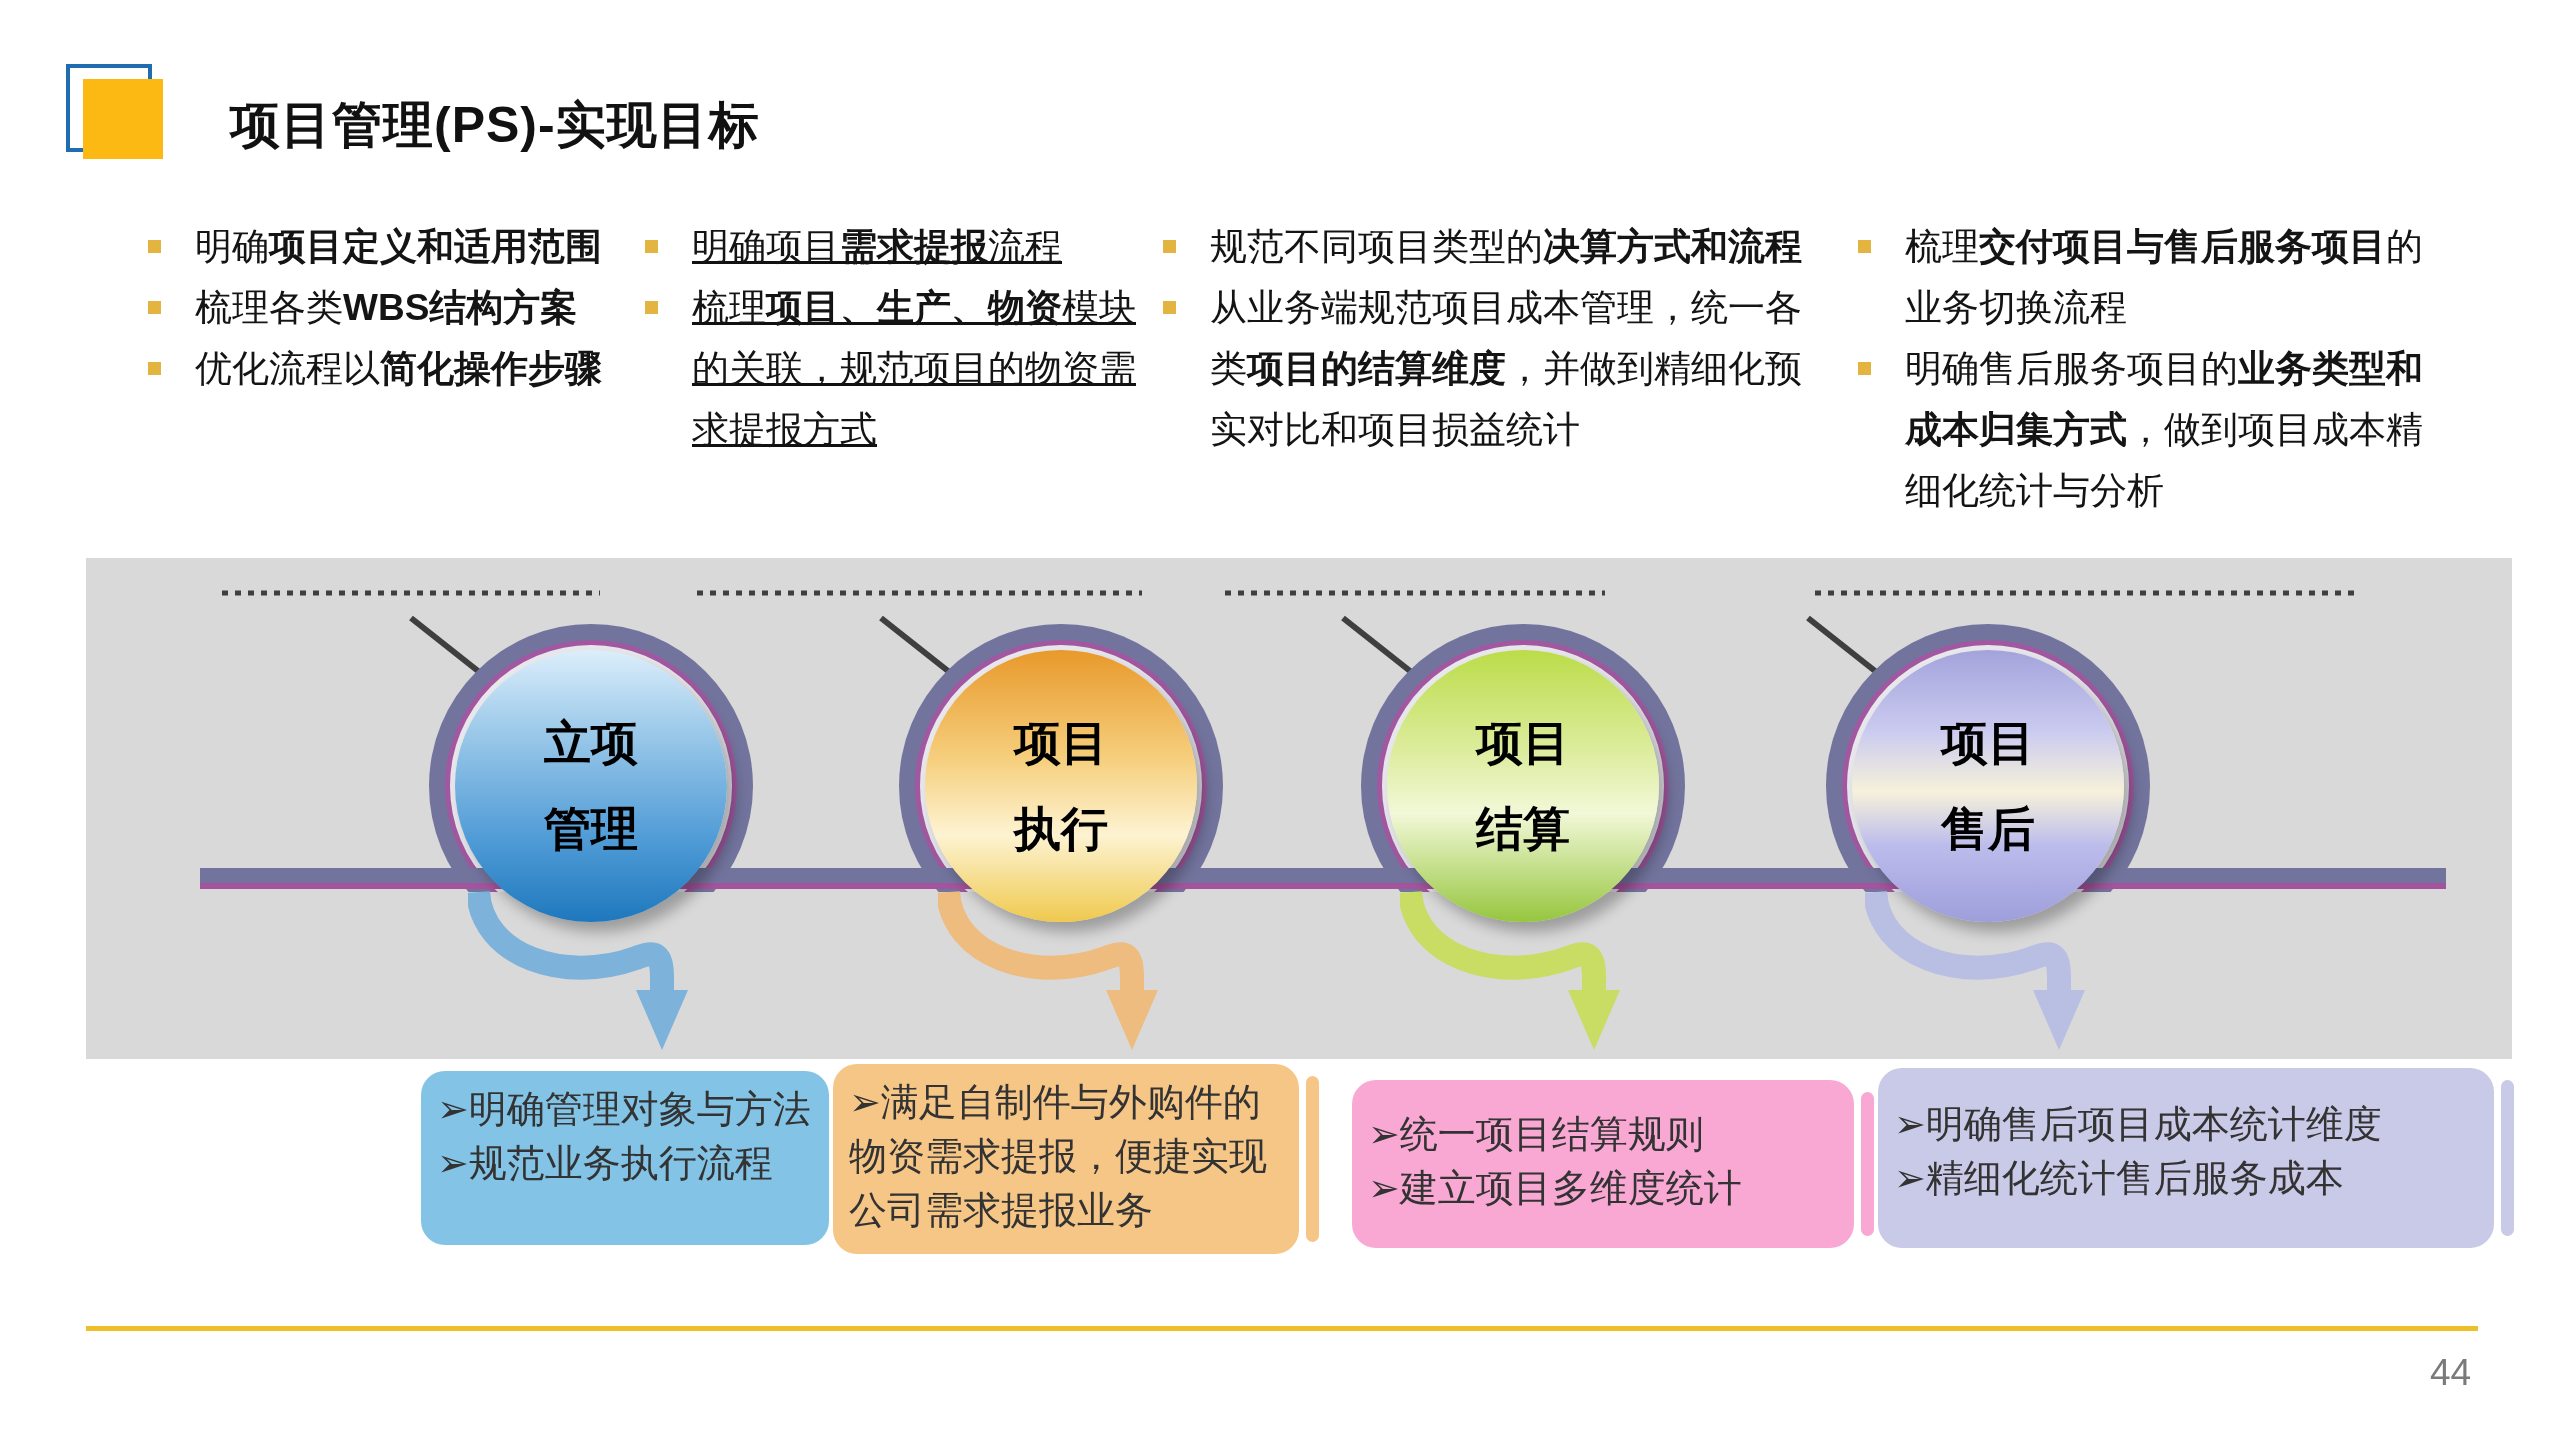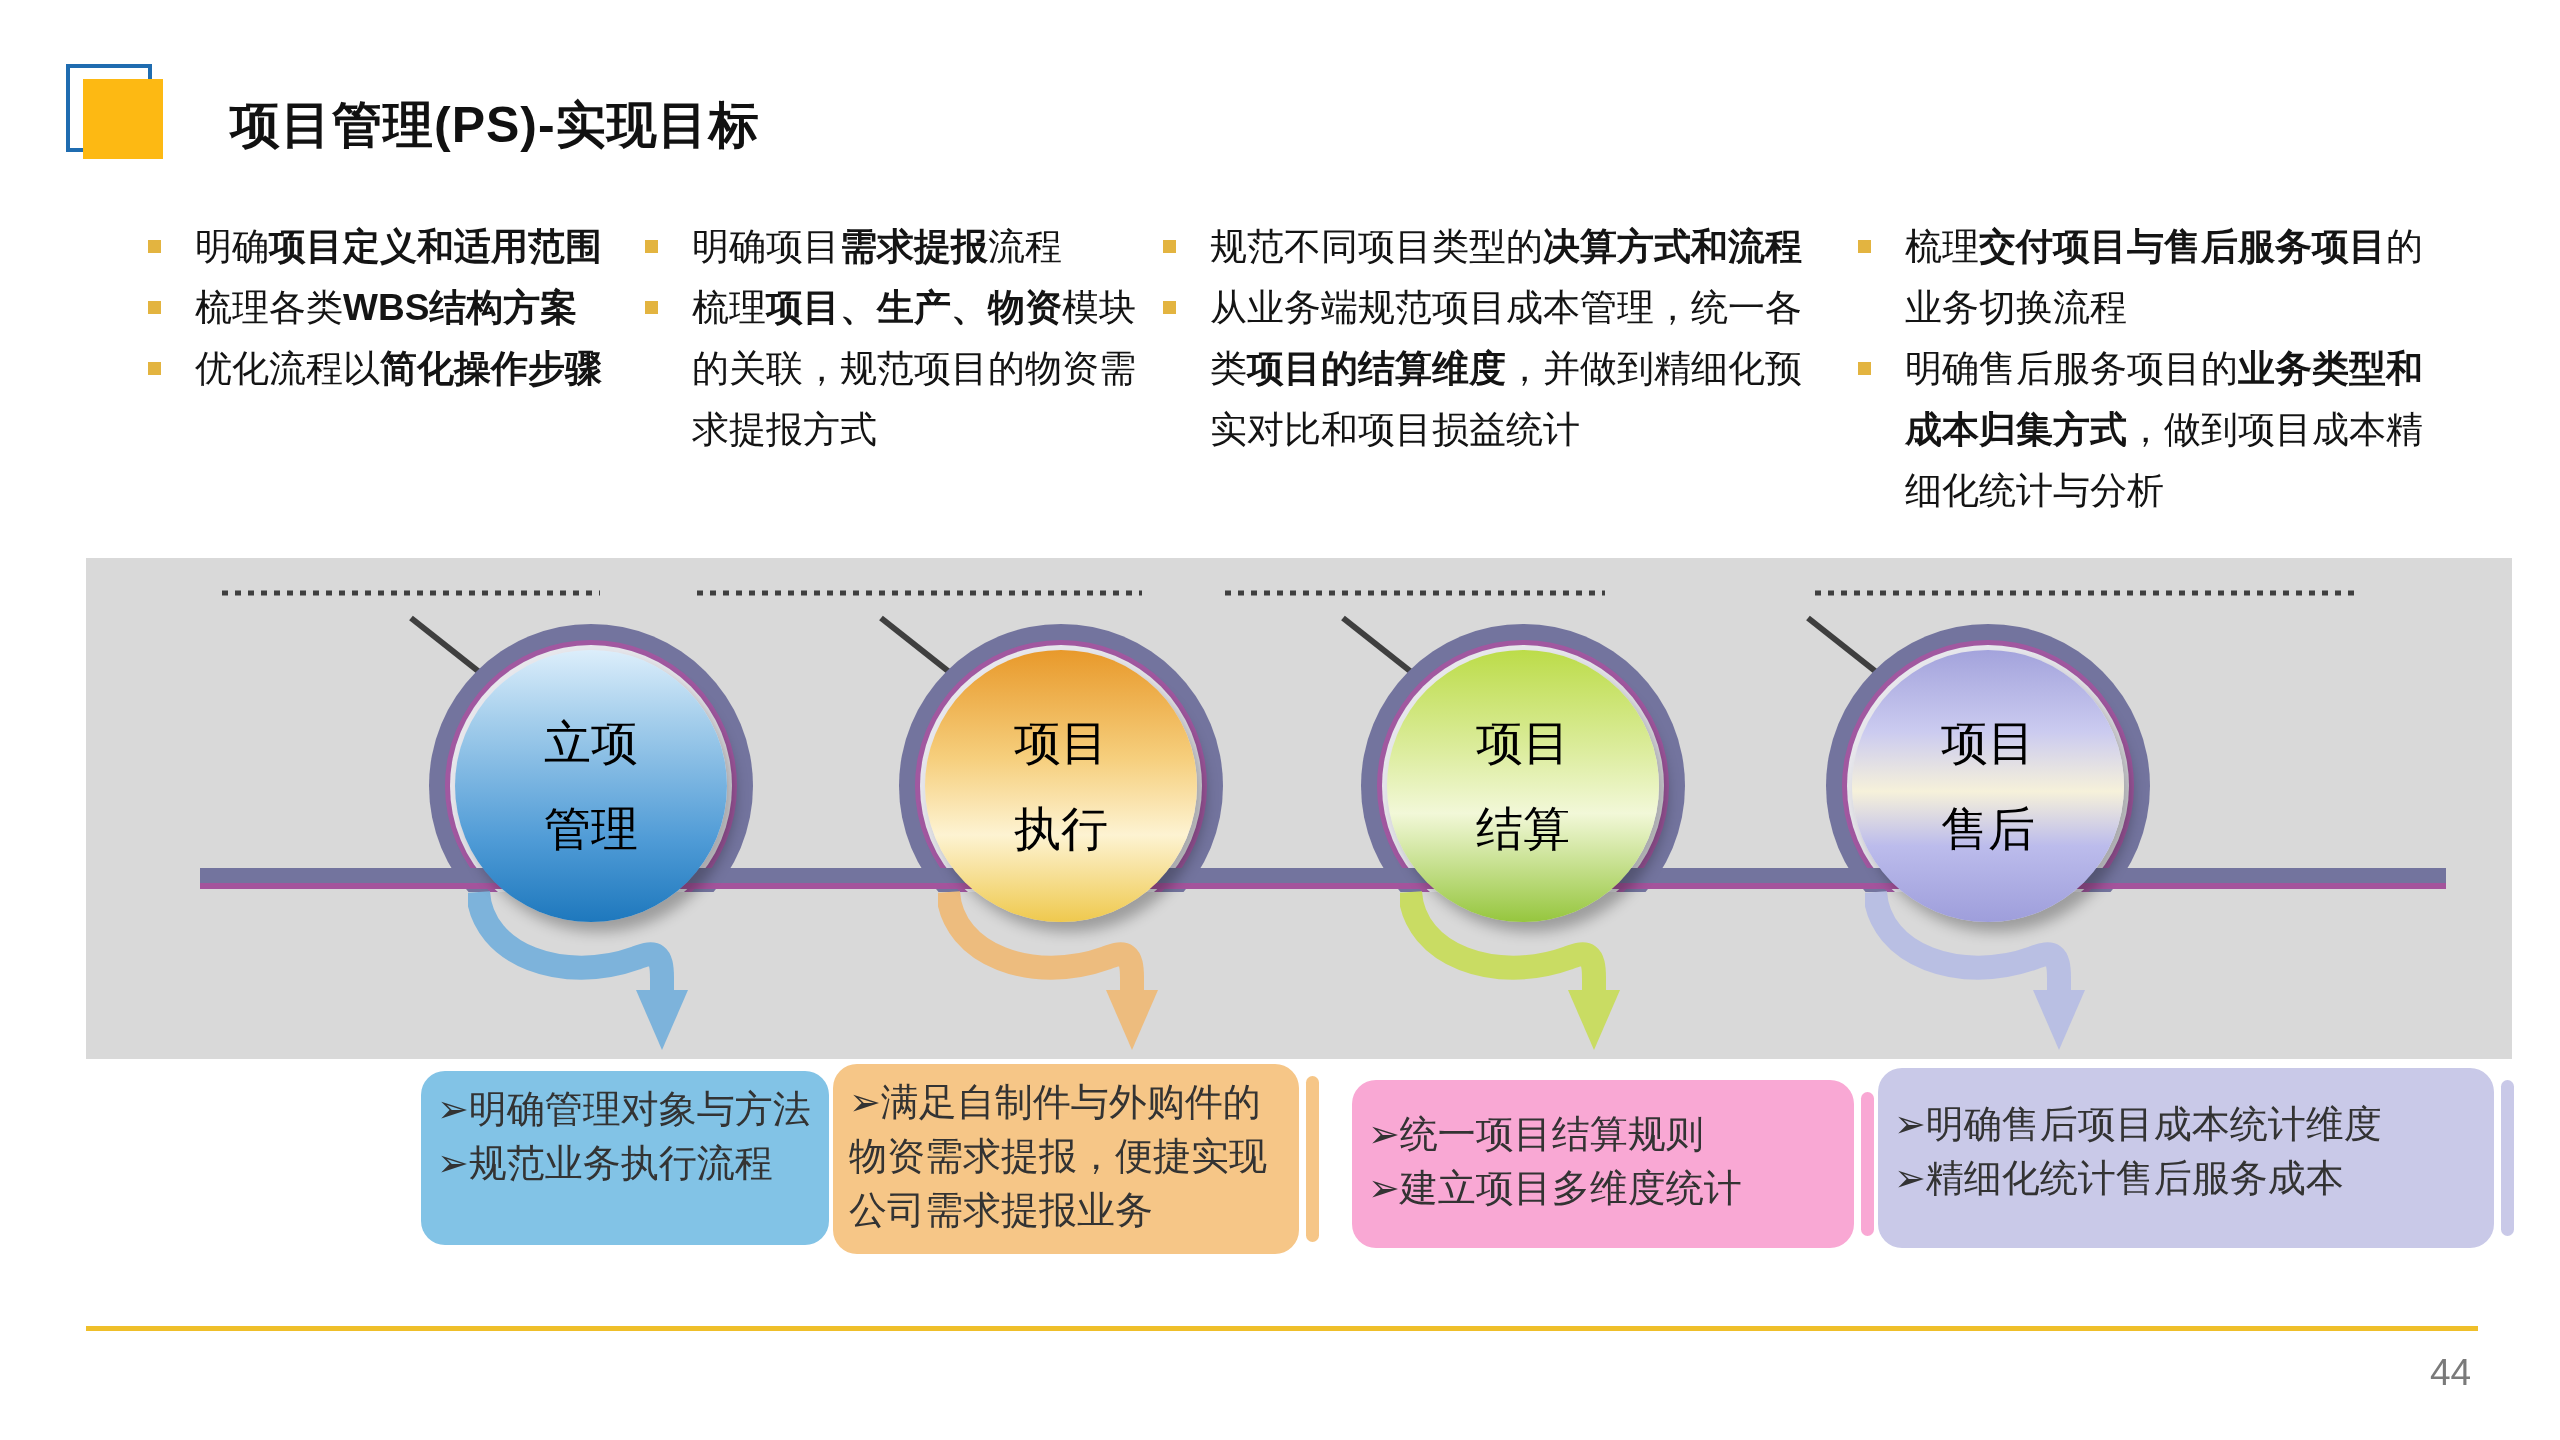--- a/index.html
+++ b/index.html
@@ -7,42 +7,42 @@
     position:relative; width:2560px; height:1440px; overflow:hidden;
     background:#ffffff; font-family:"Liberation Sans",sans-serif; color:#111;
   }
   
   .logo-outline{position:absolute;left:66px;top:64px;width:78px;height:80px;border:4px solid #1f6cb0;background:#fff;}
   .logo-square{position:absolute;left:83px;top:79px;width:80px;height:80px;background:#FDB913;}
   .title{position:absolute;left:230px;top:58px;font-size:50px;font-weight:bold;letter-spacing:1px;}
   
   .goal-col{position:absolute;top:216px;}
   .goal-col.c1{left:140px;width:500px;}
-  .goal-col.c2{left:637px;width:505px;}
+  .goal-col.c2{left:637px;width:505px;text-decoration:underline;}
   .goal-col.c3{left:1155px;width:660px;}
   .goal-col.c4{left:1850px;width:585px;}
   .gbullet{display:flex;align-items:flex-start;font-size:37px;line-height:61px;color:#141414;}
   .gbullet .marker{flex:0 0 13px;width:13px;height:13px;margin:24px 34px 0 8px;background:#E3B440;}
   .gbullet b{font-weight:bold;}
   
   .band{position:absolute;left:86px;top:558px;width:2426px;height:501px;background:#D9D9D9;}
   .band-deco{position:absolute;left:0;top:0;z-index:1;}
   .rail{position:absolute;left:114px;top:310px;width:2246px;height:15px;background:#73749E;z-index:3;}
   .rail-accent{position:absolute;left:114px;top:325px;width:2246px;height:6px;background:#A4549C;z-index:3;}
   
   .ring-clip{position:absolute;top:66px;width:324px;height:268px;overflow:hidden;z-index:2;}
   .ring{position:absolute;left:0;top:0;width:324px;height:324px;border-radius:50%;background:#73749E;}
   .ring-mid{position:absolute;left:16px;top:16px;width:292px;height:292px;border-radius:50%;background:#A158A0;}
   .ring-gap{position:absolute;left:21px;top:21px;width:282px;height:282px;border-radius:50%;background:#E7E7EC;}
   .node-circle{
     position:absolute;top:92px;width:272px;height:272px;border-radius:50%;z-index:5;
     display:flex;flex-direction:column;align-items:center;justify-content:center;
     box-shadow:8px 10px 14px rgba(0,0,0,0.28);
   }
-  .node-circle .lbl{font-size:47px;font-weight:normal;line-height:86px;color:#000;}
+  .node-circle .lbl{font-size:47px;font-weight:bold;line-height:86px;color:#000;}
   .t-blue   .node-circle{background:linear-gradient(180deg,#dceefb 0%,#a6cfec 25%,#4f9bd6 70%,#1e78bd 100%);}
   .t-orange .node-circle{background:linear-gradient(180deg,#e8992b 0%,#f6cf7d 40%,#fdf3d2 68%,#efc94e 100%);}
   .t-green  .node-circle{background:linear-gradient(180deg,#bcdc49 0%,#ddeda0 38%,#f2f8d8 60%,#96c63e 100%);}
   .t-purple .node-circle{background:linear-gradient(180deg,#a3a3dc 0%,#cbcbf0 30%,#f6f1da 52%,#bcbcec 72%,#9e9edb 100%);}
   .swoosh{position:absolute;top:326px;z-index:4;}
   
   .note-box{position:absolute;border-radius:24px;padding:12px 16px;box-sizing:border-box;
     font-size:38px;line-height:1.42;color:#333;z-index:6;}
   .note-box::after{content:"";position:absolute;right:-20px;top:12px;bottom:12px;width:13px;border-radius:8px;background:inherit;}
   .nb1{left:385px;top:1071px;width:408px;min-height:174px;background:#82C3E6;margin-left:36px;}

